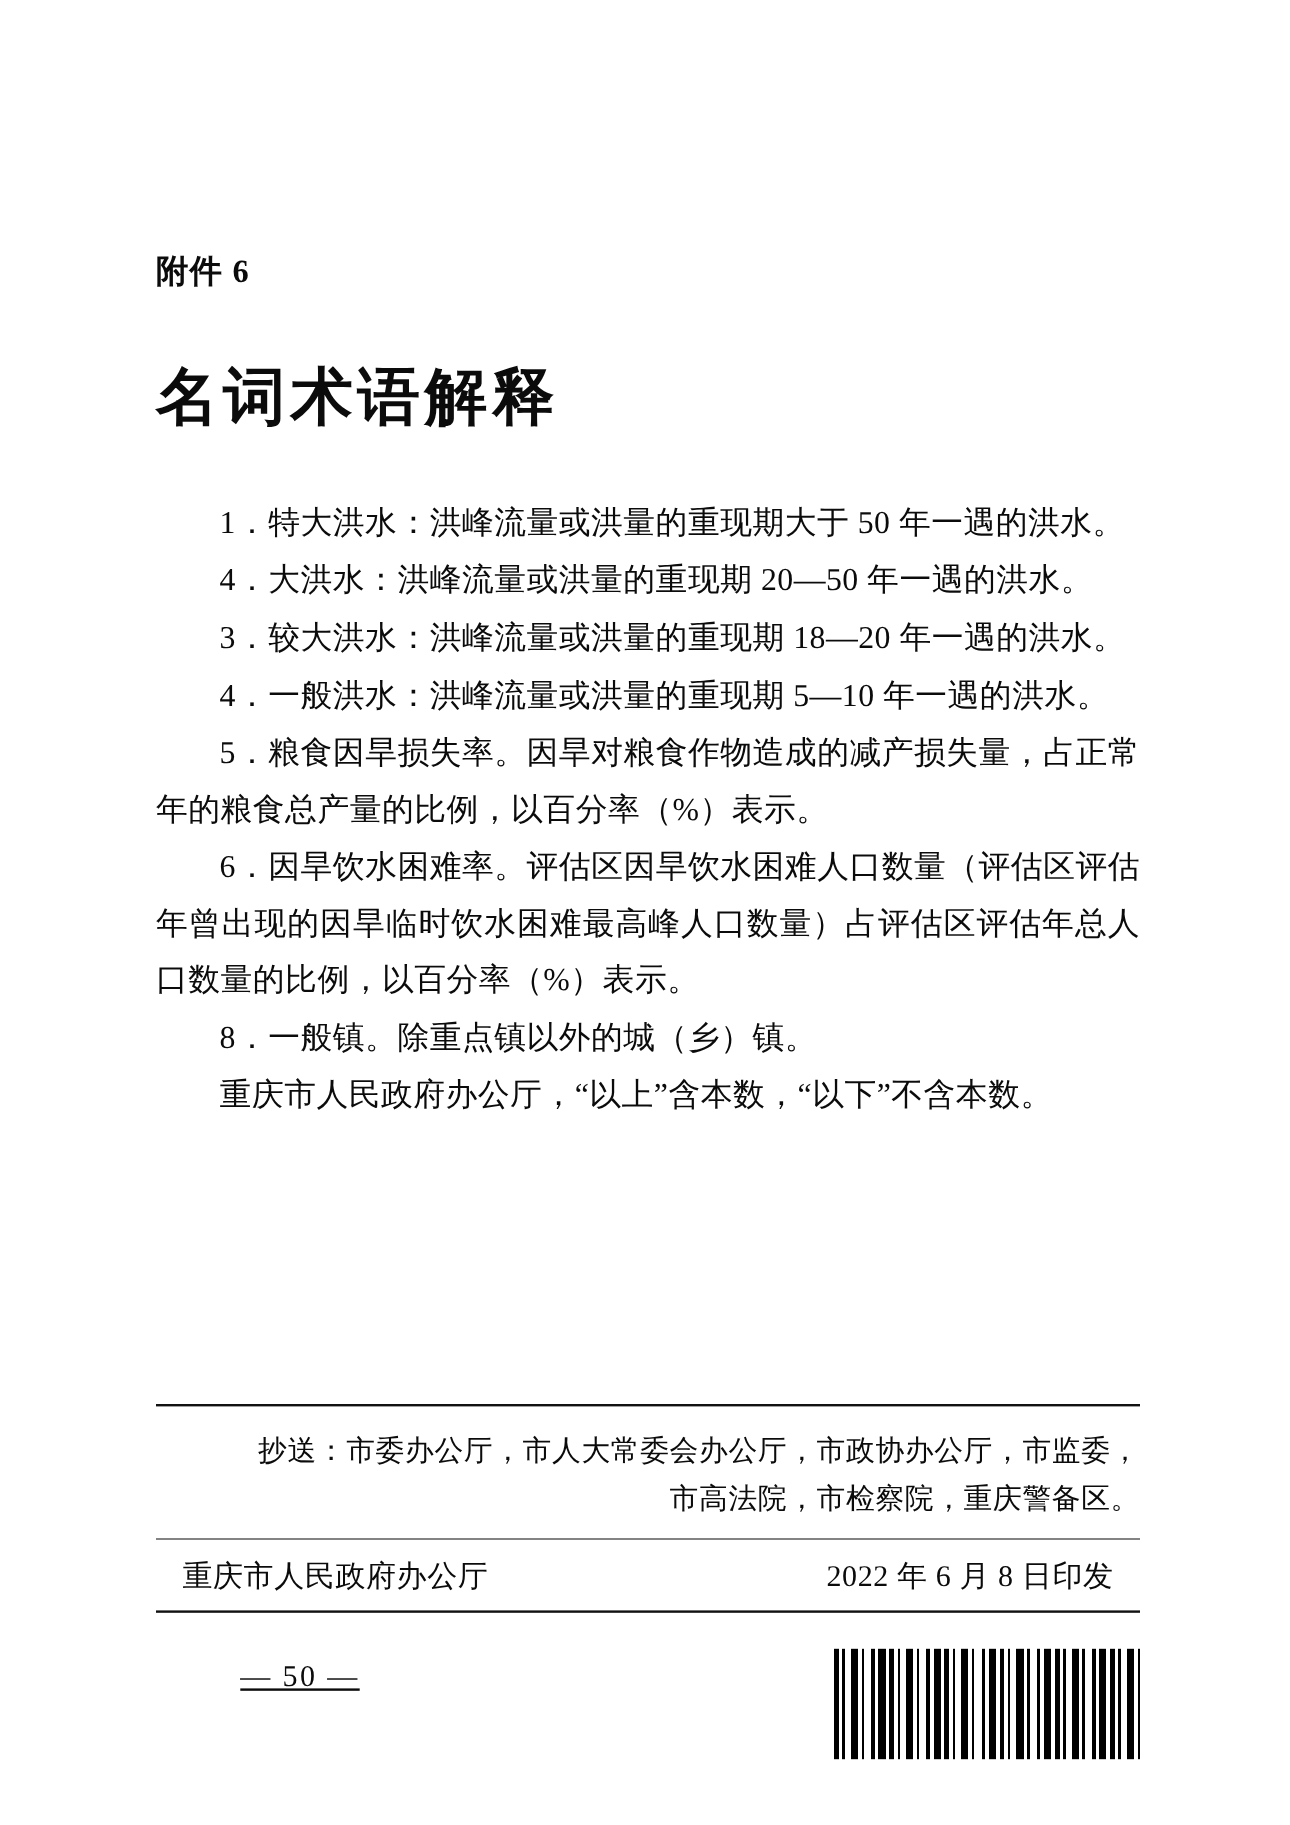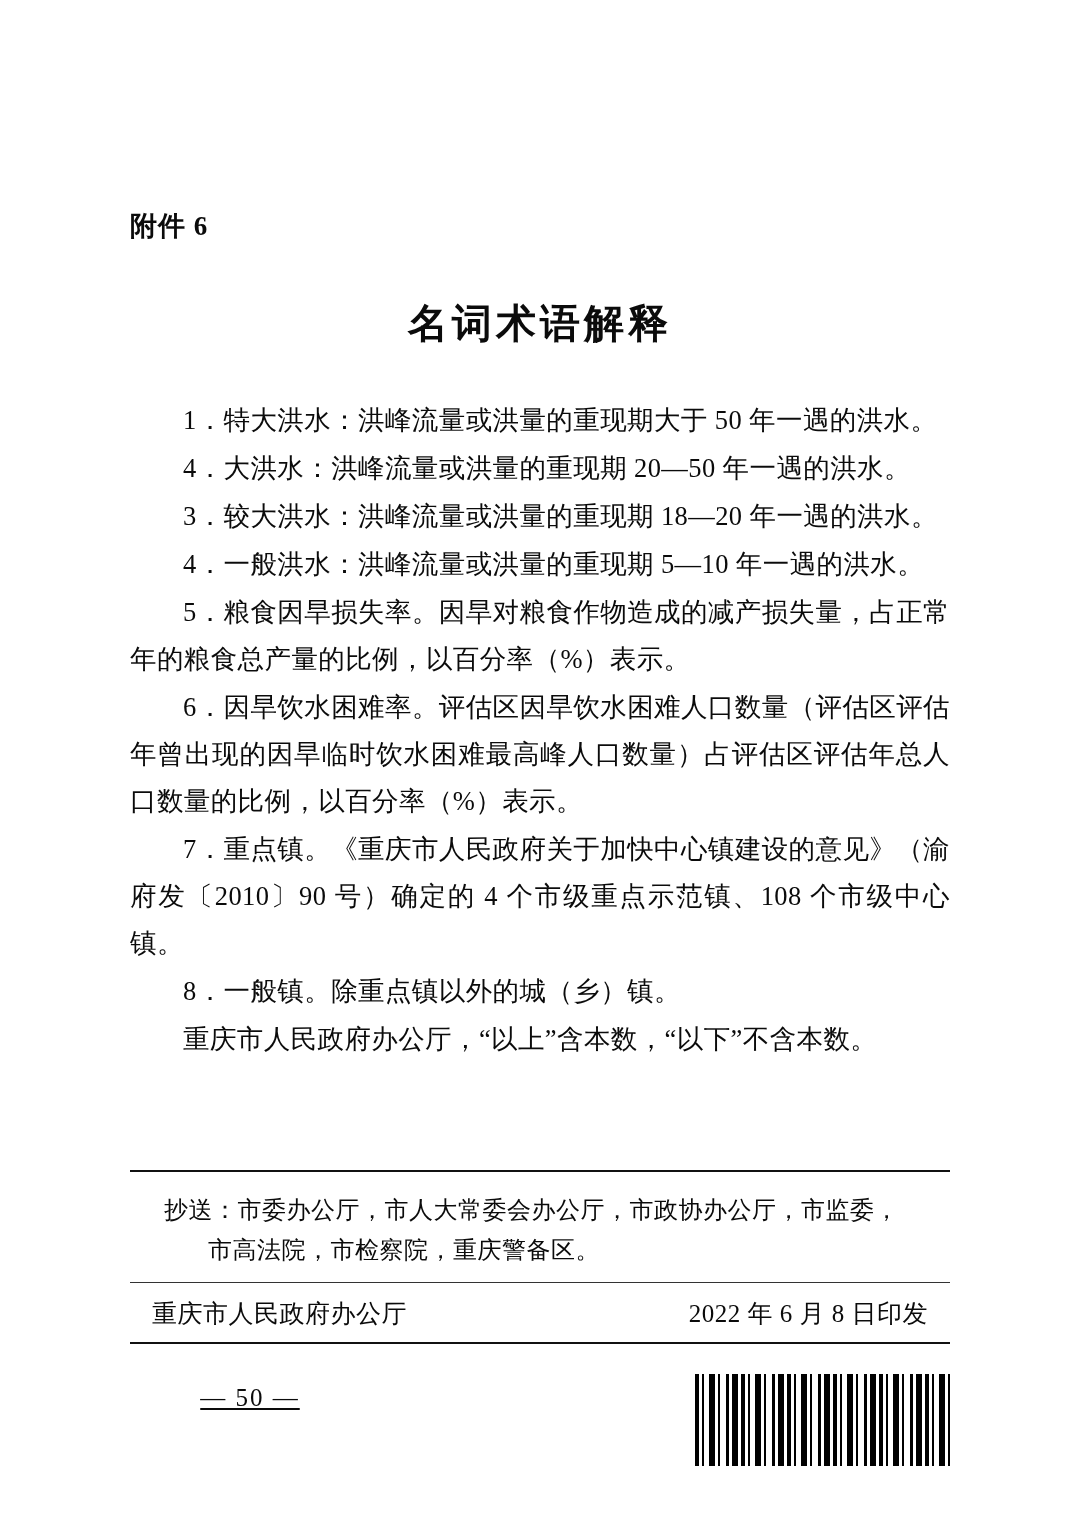--- a/index.html
+++ b/index.html
@@ -27,22 +27,22 @@
   }
   .attachment-label {
     margin-top: 196px;
     font-size: 27px;
     font-weight: bold;
     letter-spacing: 1px;
     font-family: "Liberation Serif", "DejaVu Serif", serif;
   }
   .doc-title {
     margin-top: 52px;
-    text-align: center;
-    font-size: 40px;
+    text-align: left;
+    font-size: 52px;
     font-weight: bold;
     letter-spacing: 4px;
     font-family: Liberation Mono, monospace;
   }
   .body-block {
     margin-top: 46px;
   }
   .para {
     font-size: 26.5px;
     line-height: 47px;
@@ -61,20 +61,21 @@
   .rule {
     border: 0;
     border-top: 2px solid #111;
     margin: 0;
   }
   .rule.thin {
     border-top: 1px solid #333;
   }
   .cc-block {
     padding: 18px 0 12px 0;
+    text-align: right;
   }
   .cc-line {
     font-size: 24px;
     line-height: 40px;
     letter-spacing: 0.5px;
     padding-left: 34px;
   }
   .cc-line.second {
     padding-left: 78px;
   }
@@ -131,21 +132,20 @@
 
     <div class="doc-title">名词术语解释</div>
 
     <div class="body-block">
       <p class="para">1．特大洪水：洪峰流量或洪量的重现期大于 50 年一遇的洪水。</p>
       <p class="para">4．大洪水：洪峰流量或洪量的重现期 20—50 年一遇的洪水。</p>
       <p class="para">3．较大洪水：洪峰流量或洪量的重现期 18—20 年一遇的洪水。</p>
       <p class="para">4．一般洪水：洪峰流量或洪量的重现期 5—10 年一遇的洪水。</p>
       <p class="para">5．粮食因旱损失率。因旱对粮食作物造成的减产损失量，占正常年的粮食总产量的比例，以百分率（%）表示。</p>
       <p class="para">6．因旱饮水困难率。评估区因旱饮水困难人口数量（评估区评估年曾出现的因旱临时饮水困难最高峰人口数量）占评估区评估年总人口数量的比例，以百分率（%）表示。</p>
-      <p class="para">7．重点镇。《重庆市人民政府关于加快中心镇建设的意见》（渝府发〔2010〕90 号）确定的 4 个市级重点示范镇、108 个市级中心镇。</p>
       <p class="para">8．一般镇。除重点镇以外的城（乡）镇。</p>
       <p class="para">重庆市人民政府办公厅，“以上”含本数，“以下”不含本数。</p>
     </div>
 
   </div>
 
   <div class="footer">
     <hr class="rule">
     <div class="cc-block">
       <div class="cc-line">抄送：市委办公厅，市人大常委会办公厅，市政协办公厅，市监委，</div>

